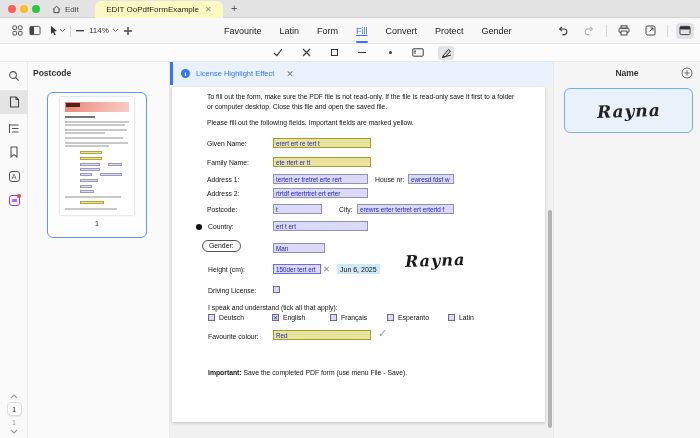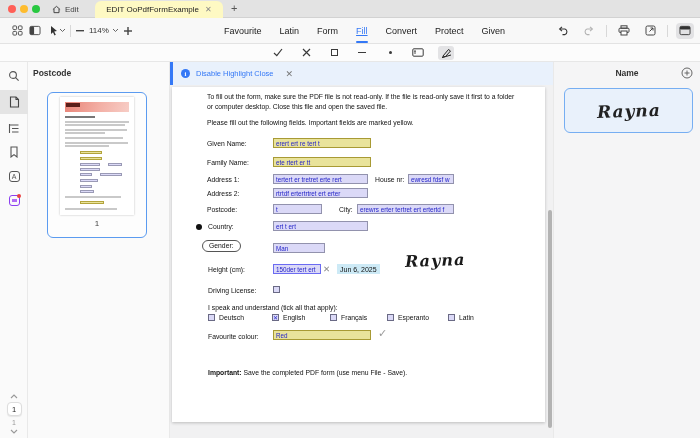--- a/index.html
+++ b/index.html
@@ -166,21 +166,21 @@
       </span>
   </div>
 
   <div id="menu">
     <span class="menu-item">Favourite</span>
     <span class="menu-item">Latin</span>
     <span class="menu-item">Form</span>
     <span class="menu-item active">Fill</span>
     <span class="menu-item">Convert</span>
     <span class="menu-item">Protect</span>
-    <span class="menu-item">Given</span>
+    <span class="menu-item">Gender</span>
   </div>
 
   <div class="tb-right">
     <span class="icon-btn">
         <svg width="12" height="10" viewBox="0 0 12 10">
           <path d="M3 3 H8 a3 3 0 0 1 0 5.6 H5.5" fill="none" stroke="#333" stroke-width="1.1"></path>
           <path d="M5 .8 L2.6 3 L5 5.2" fill="none" stroke="#333" stroke-width="1.1"></path>
         </svg>
       </span>
     <span class="icon-btn disabled">
@@ -322,21 +322,21 @@
         <div class="mini-field mf-y" style="left:20px;top:104px;width:24px;"></div>
         <div class="mini-line" style="top:111px;width:52px;"></div>
       </div>
       <div class="thumb-num">1</div>
     </div>
   </div>
 
   <div id="mainarea">
     <div id="infobar">
       <span class="iicon">i</span>
-      <span class="info-link">Disable Highlight Close</span>
+      <span class="info-link">License Highlight Effect</span>
       <span class="info-close">✕</span>
     </div>
 
     <div id="page">
       <div class="doc" style="left:35px;top:5px;width:315px;">To fill out the form, make sure the PDF file is not read-only. If the file is read-only save it first to a folder or computer desktop. Close this file and open the saved file.</div>
       <div class="doc" style="left:35px;top:31px;width:315px;">Please fill out the following fields. Important fields are marked yellow.</div>
 
       <span class="lbl" style="left:35px;top:53px;">Given Name:</span>
       <span class="f fy" style="left:101px;top:51px;width:98px;">erert ert re tert t</span>
 

